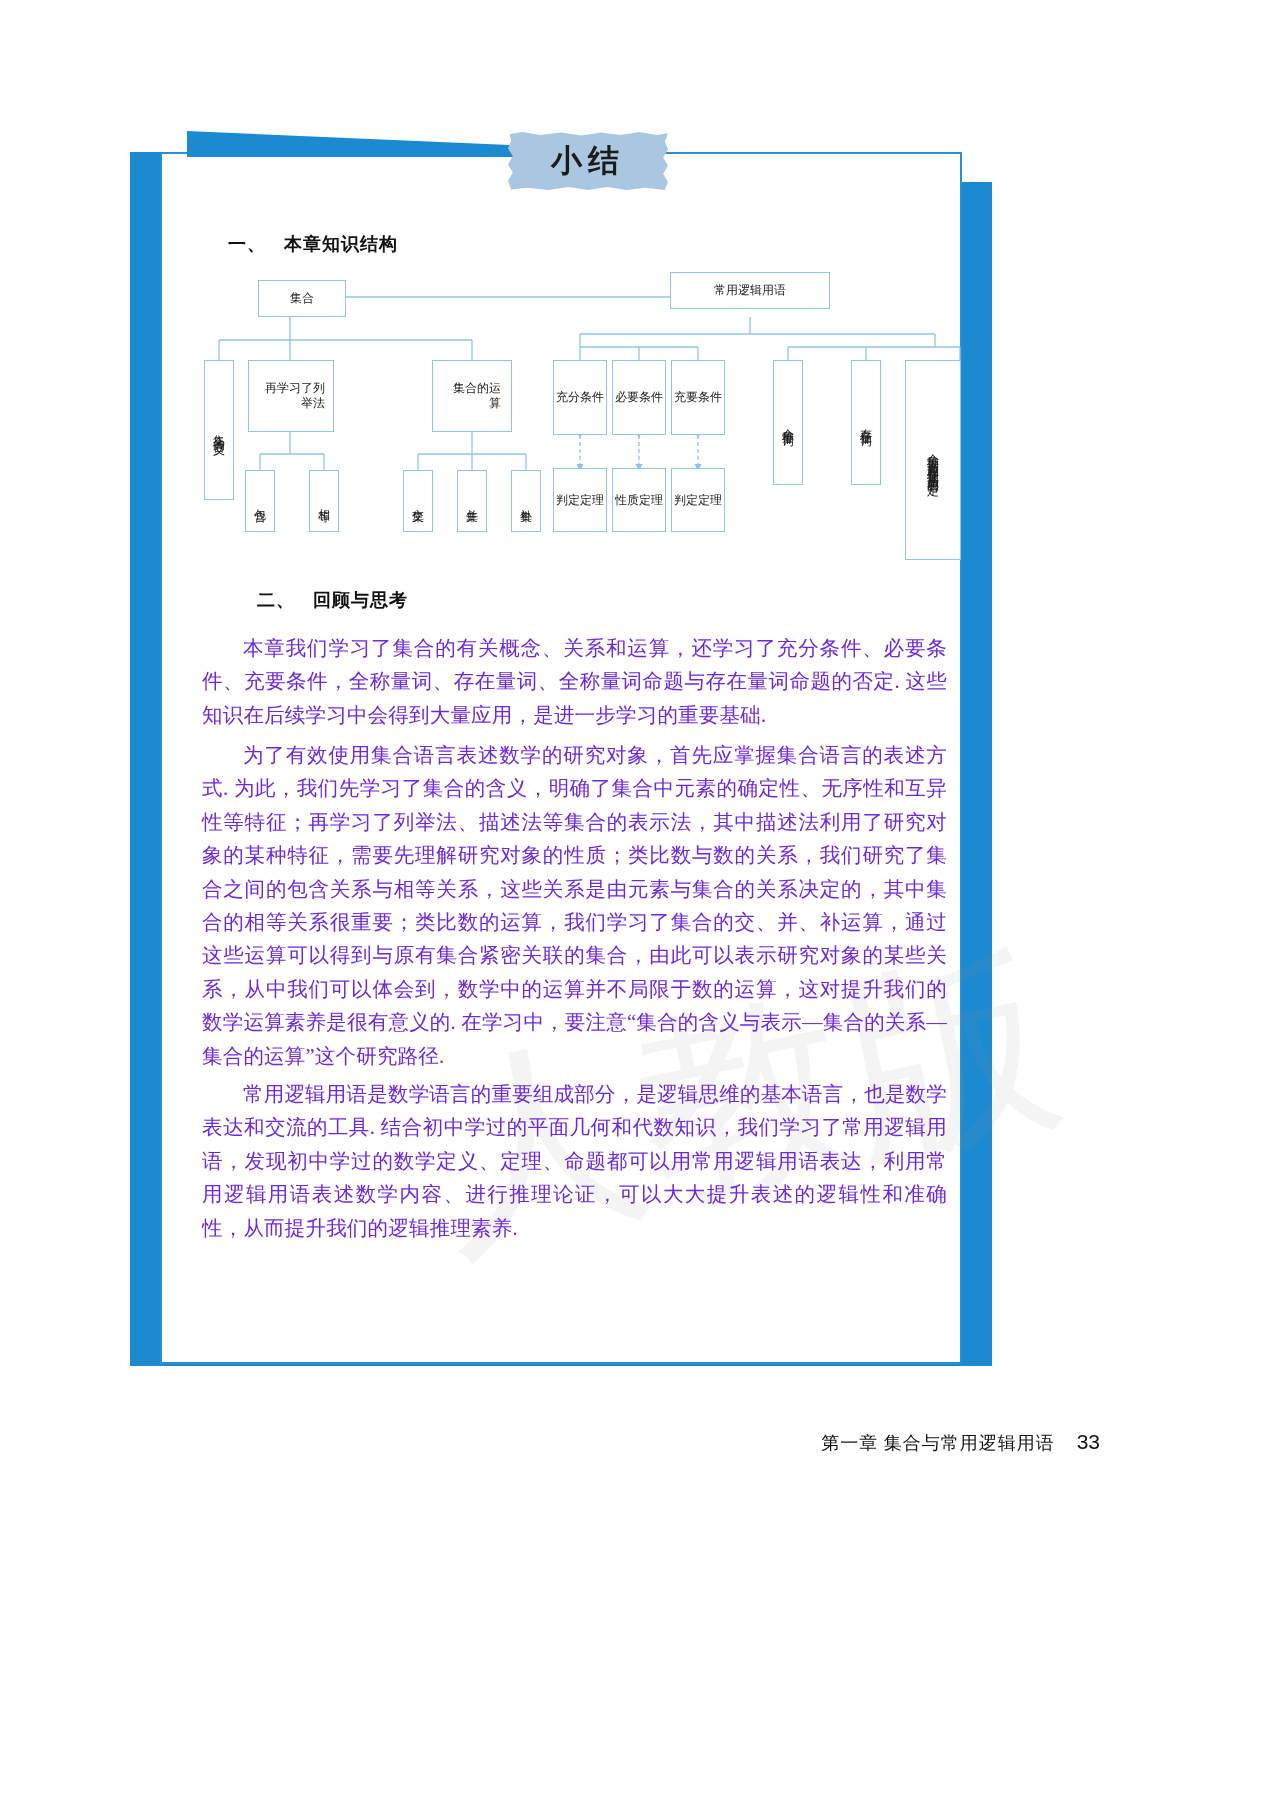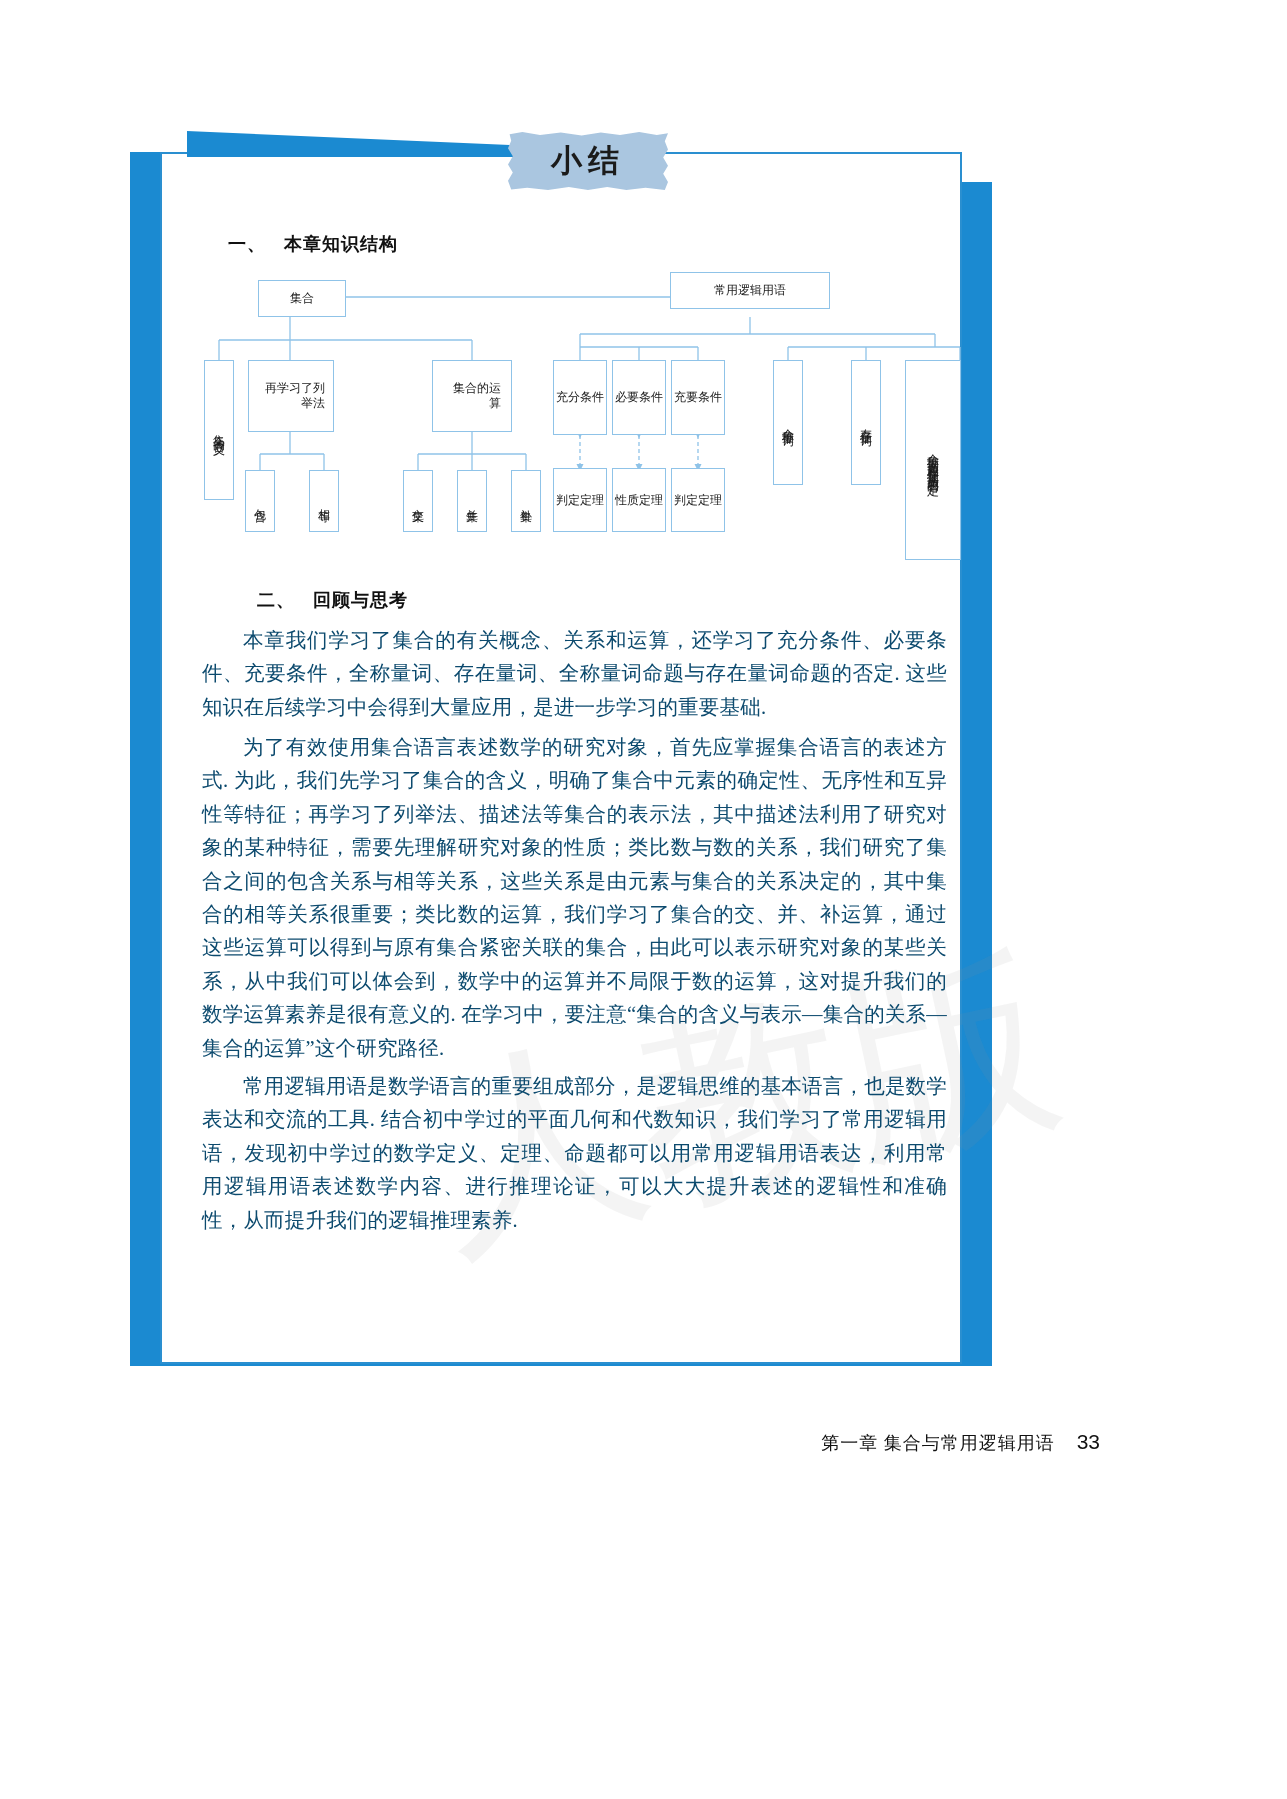--- a/index.html
+++ b/index.html
@@ -155,25 +155,26 @@
   }
 
   
   .body-p {
     position: absolute;
     left: 202px;
     width: 745px;
     font-family: "Liberation Serif", "DejaVu Serif", serif;
     font-size: 20.5px;
     line-height: 33.4px;
-    color: #0c4a6e;
+    color: #6d28d9;
     text-align: justify;
     text-justify: inter-character;
     text-indent: 2em;
     letter-spacing: 0.2px;
+    margin-top: 8px;
   }
 
   
   .watermark {
     position: absolute;
     left: 430px;
     top: 960px;
     font-size: 210px;
     color: rgba(150,150,150,0.10);
     font-family: "Liberation Serif", "DejaVu Serif", serif;

